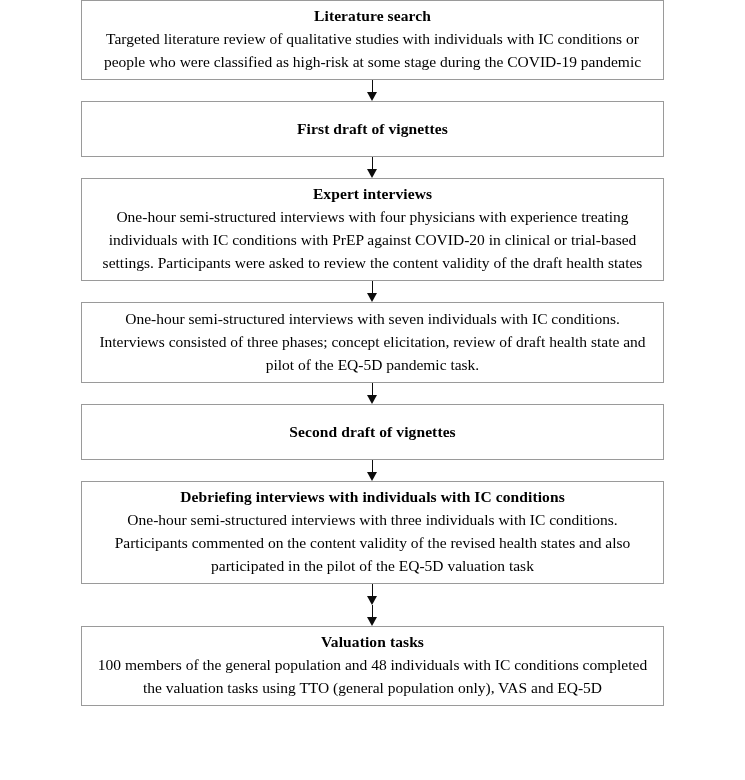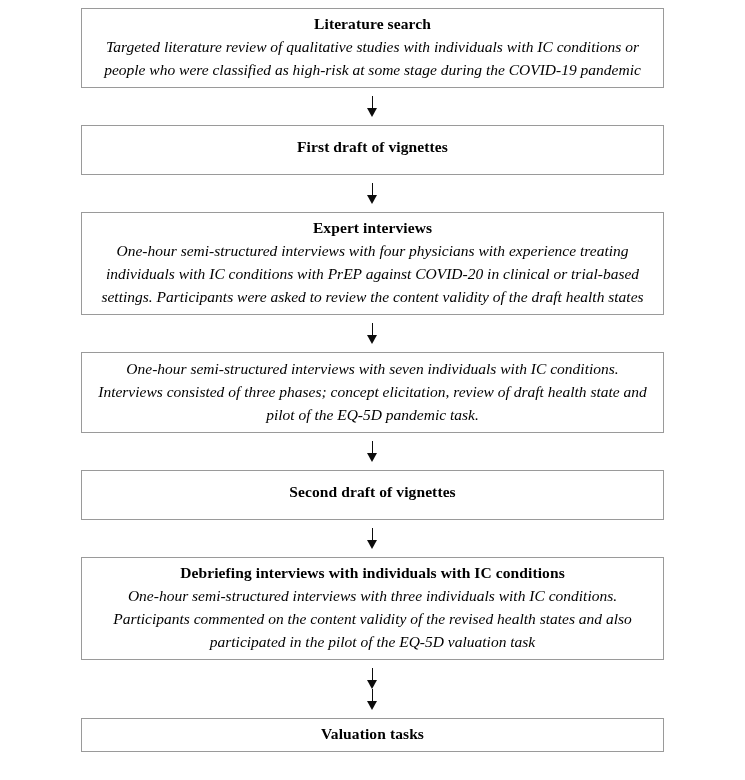--- a/index.html
+++ b/index.html
@@ -18,38 +18,37 @@
     box-sizing: border-box;
     padding: 0 4px;
     background: #ffffff;
     overflow: hidden;
   }
   .stage {
     box-sizing: border-box;
     border: 1.5px solid #9a9a9a;
     background: #ffffff;
     width: 583px;
-    margin: 8px auto;
+    margin: 0 auto;
     text-align: center;
     padding: 4px 8px 6px 8px;
   }
   .stage-title {
     font-weight: bold;
     font-size: 15.5px;
     line-height: 22px;
     letter-spacing: 0.1px;
   }
   .stage-body {
     font-size: 15.5px;
     line-height: 23px;
     padding: 0 4px;
-    font-style: italic;
   }
   .stage.title-only {
-    padding-top: 9px;
+    padding-top: 15px;
     padding-bottom: 16px;
   }
   .stage.title-only .stage-title {
     line-height: 23px;
   }
   .connector {
     position: relative;
     height: 21px;
     width: 737px;
     margin: 0 auto;
@@ -138,15 +137,16 @@
   </div>
 
 
   <div class="connector">
     <div class="shaft"></div>
     <div class="head"></div>
   </div>
 
   <div class="stage">
     <div class="stage-title">Valuation tasks</div>
+    <div class="stage-body">100 members of the general population and 48 individuals with IC conditions completed the valuation tasks using TTO (general population only), VAS and EQ-5D</div>
   </div>
 
 </div>
 
 </body></html>

